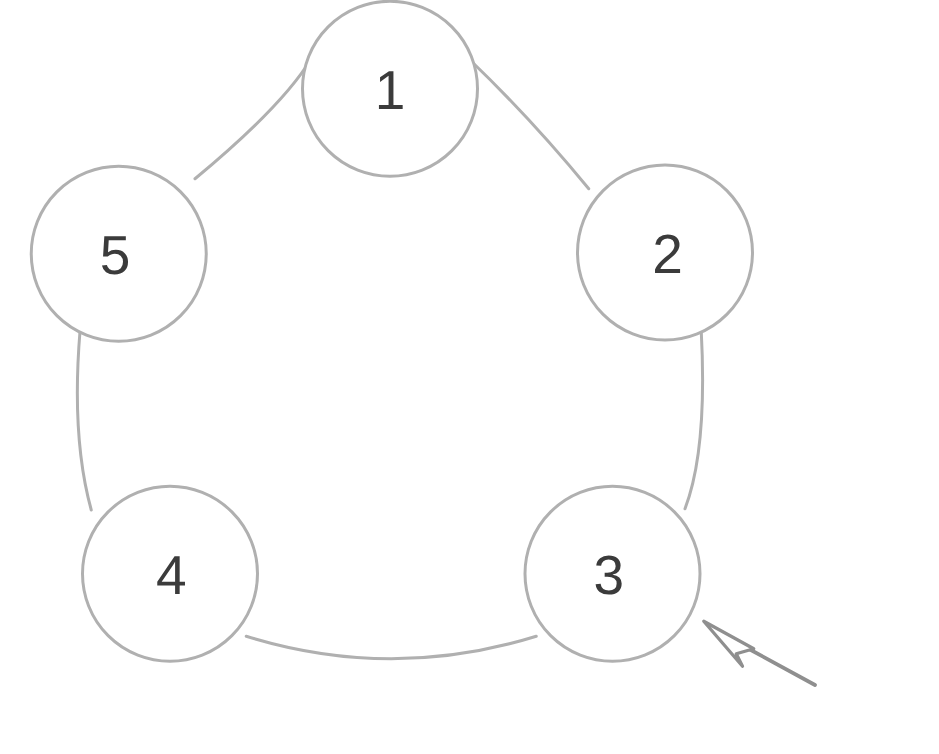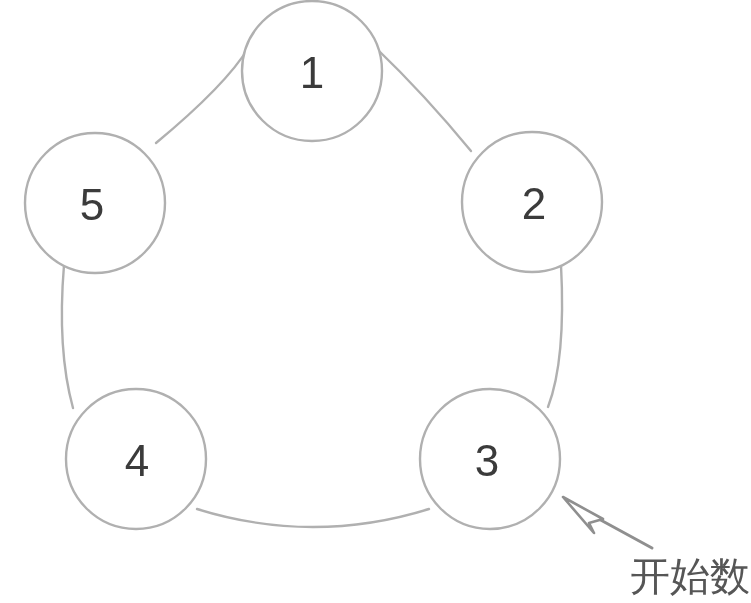--- a/index.html
+++ b/index.html
@@ -76,15 +76,14 @@
       <path d="M 563,497 L 603,519 L 589,523 L 594,533 Z" fill="#ffffff" stroke="#8f8f8f" stroke-width="2.6" stroke-linejoin="round"></path>
     </g>
   </svg>
 
   <div class="node-label" style="left:312px; top:73px;">1</div>
   <div class="node-label" style="left:534px; top:204px;">2</div>
   <div class="node-label" style="left:487px; top:461px;">3</div>
   <div class="node-label" style="left:137px; top:461px;">4</div>
   <div class="node-label" style="left:92px; top:205px;">5</div>
 
-  <div class="annotation-text" style="left:630px; top:556px;">开始数</div>
 
 </div>
 
 </body></html>

